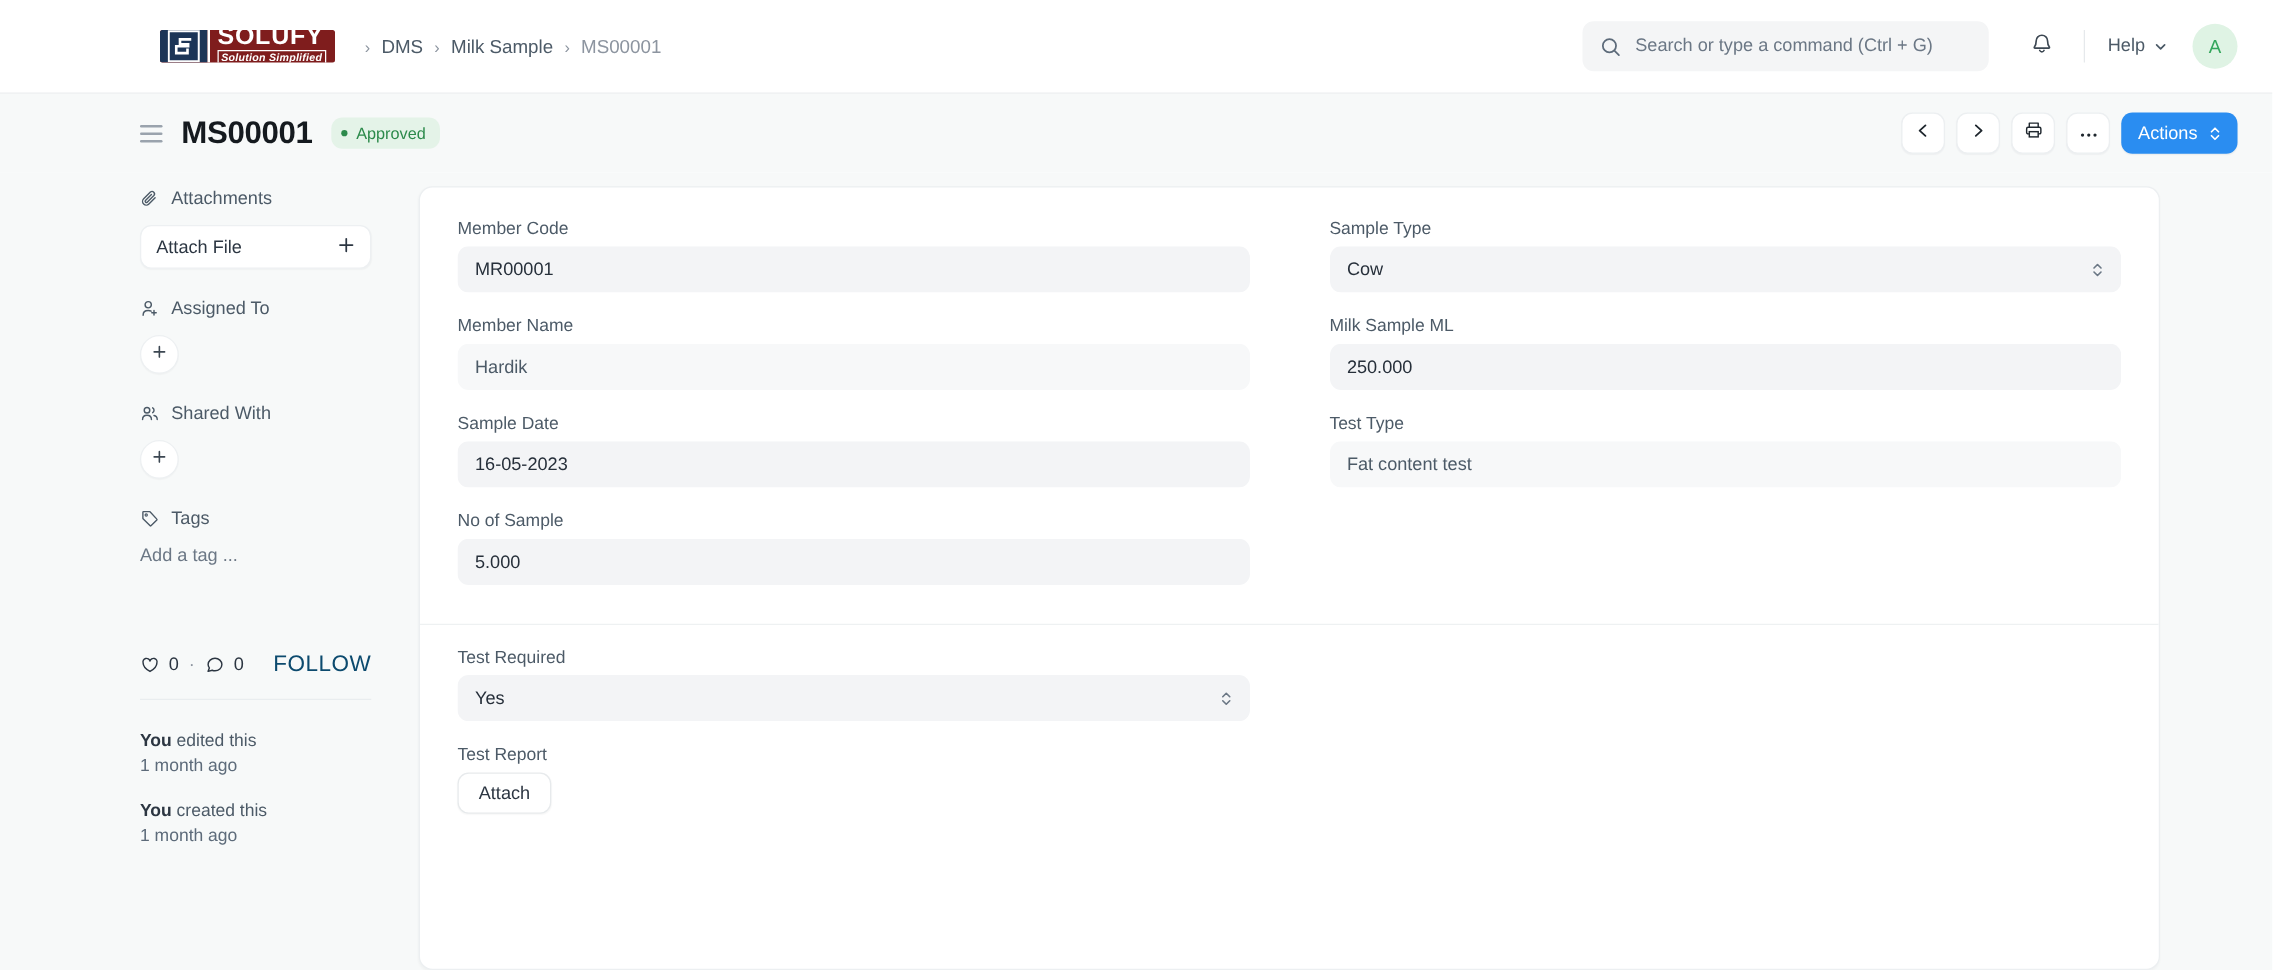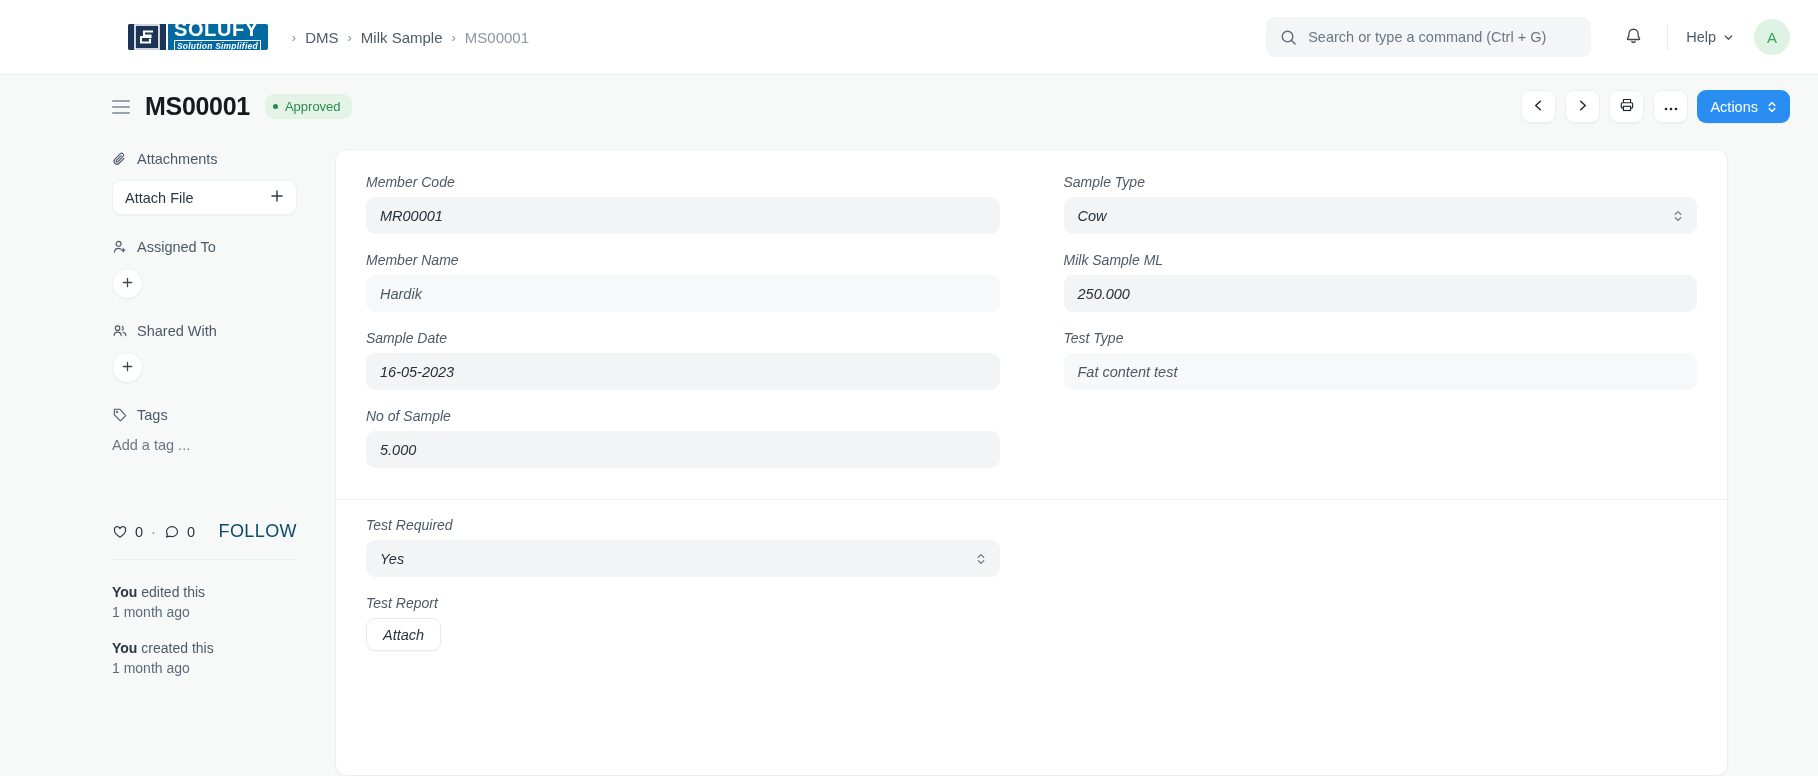--- a/index.html
+++ b/index.html
@@ -21,21 +21,21 @@
     border-bottom: 1px solid #ebeef0;
     display: flex;
     align-items: center;
     padding: 0 28px 0 128px;
     position: relative;
   }
   .brand-logo {
     display: flex;
     align-items: stretch;
     height: 26px;
-    background: #0369a1;
+    background: #7f1d1d;
     border-radius: 2px;
     overflow: hidden;
   }
   .brand-mark {
     width: 38px;
     display: flex;
     align-items: center;
     justify-content: center;
     background: #1c3557;
   }
@@ -295,21 +295,20 @@
   
   .form-card {
     flex: 1;
     background: #ffffff;
     border: 1px solid #eceff1;
     border-radius: 11px;
     margin: 11px 90px 0 0;
     padding: 24px 0 0 0;
     overflow: hidden;
     box-shadow: 0 1px 2px rgba(18,28,45,.03);
-    font-style: italic;
   }
   .form-section {
     display: flex;
     padding: 0 30px 8px 30px;
   }
   .form-section.bordered { border-bottom: 1px solid #eef1f2; padding-bottom: 13px; }
   .form-col { width: 50%; padding-right: 32px; }
   .form-col:last-child { padding-right: 0; padding-left: 32px; }
 
   .field { margin-bottom: 18px; }

